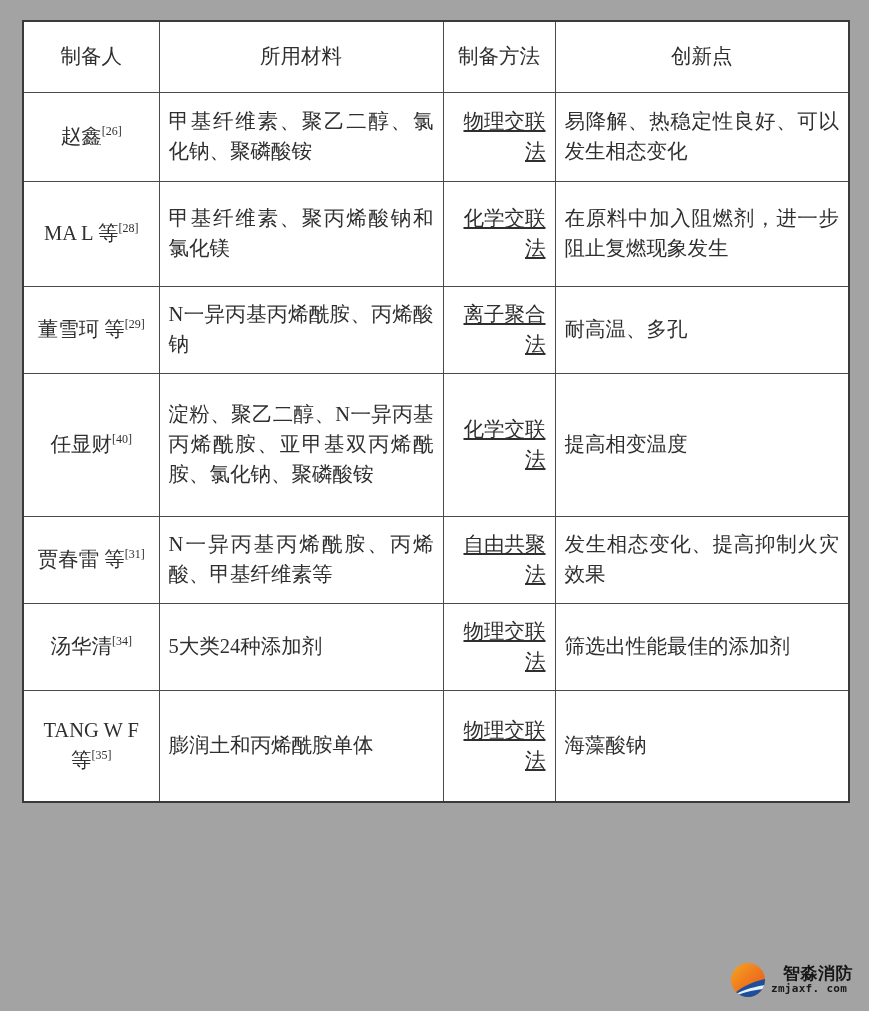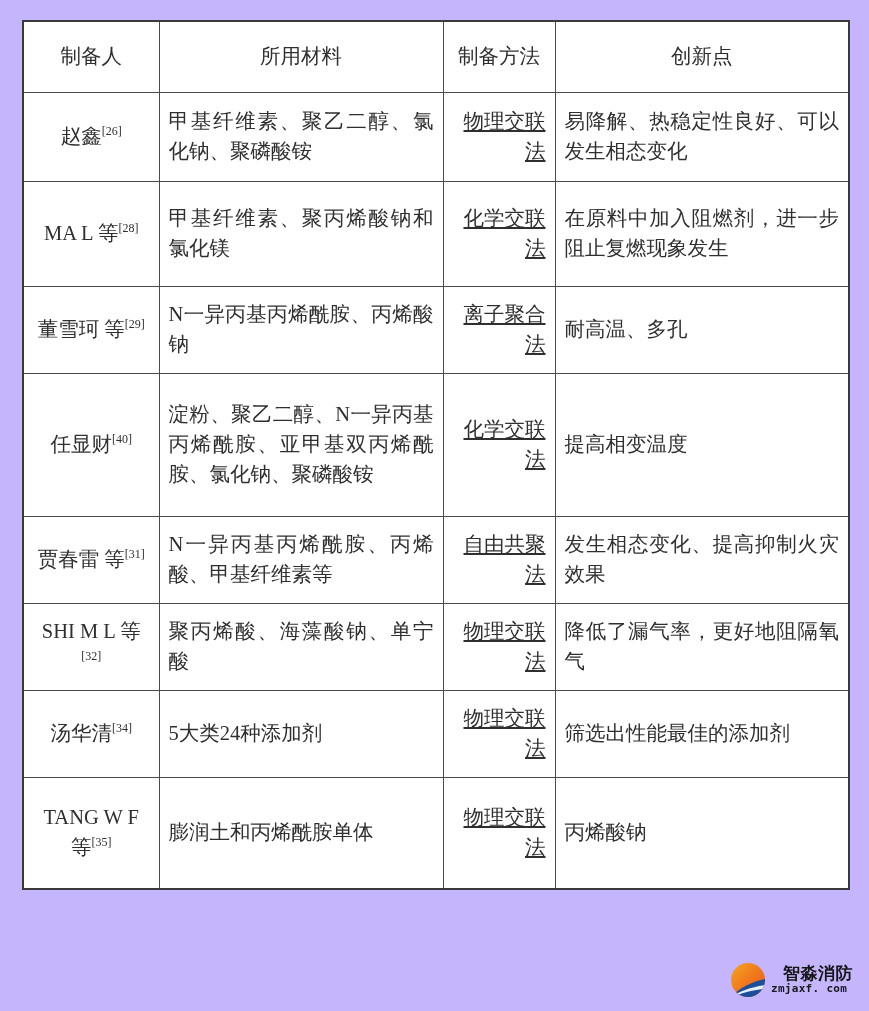--- a/index.html
+++ b/index.html
@@ -14,21 +14,21 @@
     color: #2b2b2b;
     position: relative;
     overflow: hidden;
   }
 
   .page {
     position: absolute;
     left: 0; top: 0;
     width: 869px;
     height: 1011px;
-    background: #c4b5fd;
+    background: #a3a3a3;
   }
 
   .table-wrap {
     position: absolute;
     left: 22px;
     top: 20px;
     width: 826px;
   }
 
   table.data-table {
@@ -196,40 +196,34 @@
           <td class="innov">提高相变温度</td>
         </tr>
 
         <tr class="r4">
           <td class="person"><span>贾春雷 等</span><span class="ref">[31]</span></td>
           <td class="material">N一异丙基丙烯酰胺、丙烯酸、甲基纤维素等</td>
           <td class="method">自由共聚法</td>
           <td class="innov">发生相态变化、提高抑制火灾效果</td>
         </tr>
 
-        <tr class="r5">
-          <td class="person"><span>SHI M L 等</span><span class="ref">[32]</span></td>
-          <td class="material">聚丙烯酸、海藻酸钠、单宁酸</td>
-          <td class="method">物理交联法</td>
-          <td class="innov">降低了漏气率，更好地阻隔氧气</td>
-        </tr>
 
 
         <tr class="r7">
           <td class="person"><span>汤华清</span><span class="ref">[34]</span></td>
           <td class="material">5大类24种添加剂</td>
           <td class="method">物理交联法</td>
           <td class="innov">筛选出性能最佳的添加剂</td>
         </tr>
 
         <tr class="r8">
           <td class="person"><span>TANG W F 等</span><span class="ref">[35]</span></td>
           <td class="material">膨润土和丙烯酰胺单体</td>
           <td class="method">物理交联法</td>
-          <td class="innov">丙烯酸钠</td>
+          <td class="innov">海藻酸钠</td>
         </tr>
 
       </tbody>
     </table>
   </div>
 
   <div class="watermark">
     <div class="wm-badge">
       <svg class="swoosh" viewBox="0 0 34 21" xmlns="http://www.w3.org/2000/svg" aria-hidden="true">
         <path d="M0 21 C8 12, 20 6, 34 3 L34 21 Z" fill="#1b4f9c"></path>

